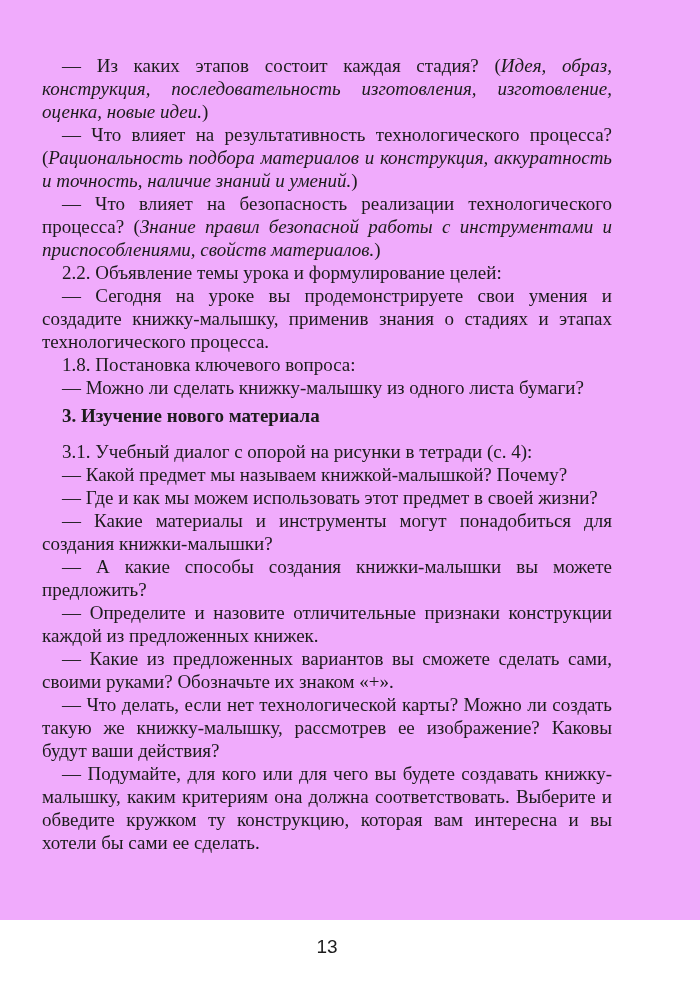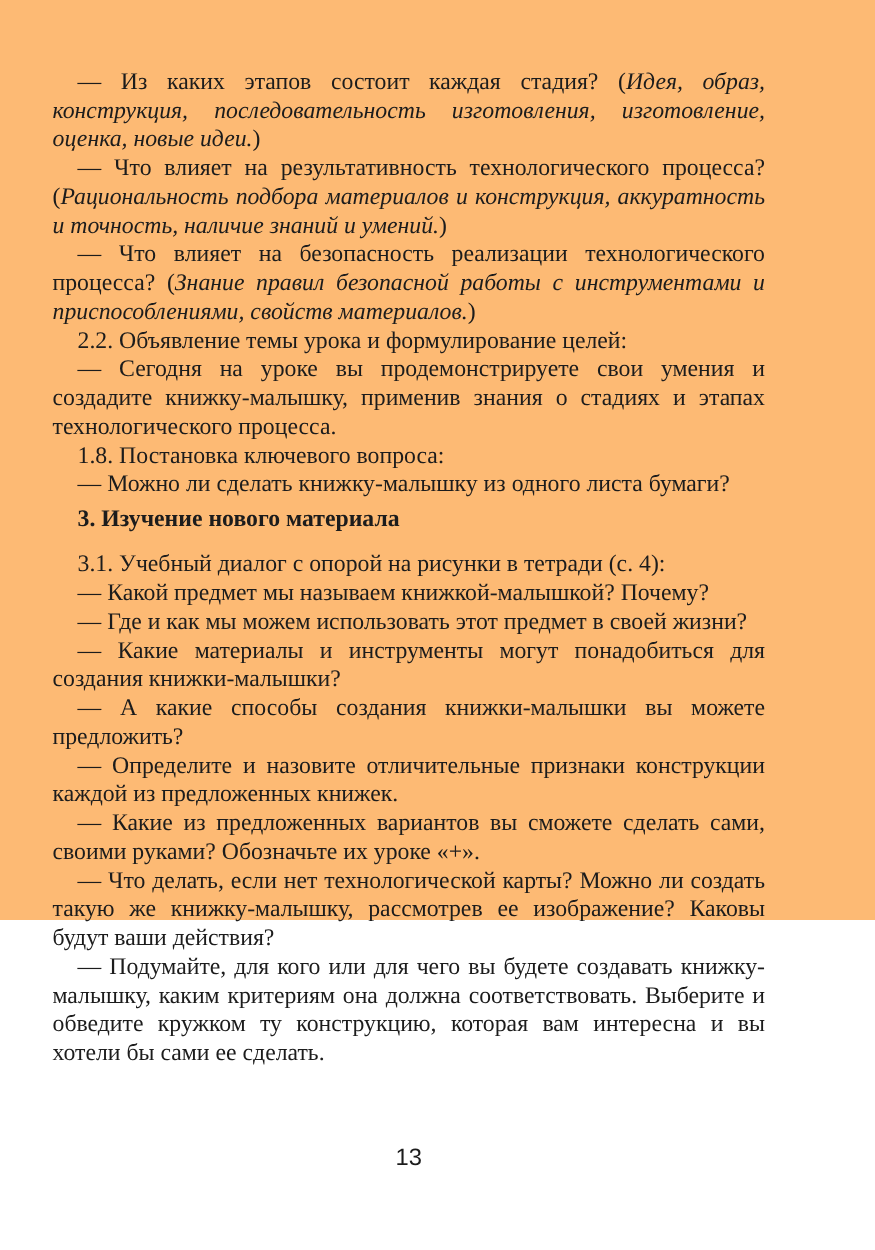--- a/index.html
+++ b/index.html
@@ -8,22 +8,22 @@
   }
   body {
     width: 700px;
     height: 1000px;
     background: #ffffff;
     overflow: hidden;
   }
   .page {
     position: relative;
     width: 700px;
-    height: 736px;
-    background: #fdba74;
+    height: 920px;
+    background: #f0abfc;
     color: #1c1c1c;
   }
   .text-block {
     position: absolute;
     left: 42px;
     top: 54px;
     width: 570px;
     font-family: "Liberation Serif", "DejaVu Serif", serif;
     font-size: 19px;
     line-height: 23px;
@@ -38,21 +38,21 @@
   .para--heading {
     font-weight: bold;
     margin-top: 5px;
     margin-bottom: 13px;
   }
   .run--italic {
     font-style: italic;
   }
   .folio {
     position: absolute;
-    top: 916px;
+    top: 936px;
     left: 42px;
     width: 570px;
     text-align: center;
     font-family: "Liberation Sans", "DejaVu Sans", sans-serif;
     font-size: 19px;
     color: #1c1c1c;
   }
 </style>
 </head>
 <body>
@@ -66,18 +66,18 @@
       <p class="para para--dialog"><span class="run">— Сегодня на уроке вы продемонстрируете свои умения и создадите книжку-малышку, применив знания о стадиях и этапах технологического процесса.</span></p>
       <p class="para para--numbered"><span class="run">1.8. Постановка ключевого вопроса:</span></p>
       <p class="para para--dialog"><span class="run">— Можно ли сделать книжку-малышку из одного листа бумаги?</span></p>
       <p class="para para--heading"><span class="run">3. Изучение нового материала</span></p>
       <p class="para para--numbered"><span class="run">3.1. Учебный диалог с опорой на рисунки в тетради (с. 4):</span></p>
       <p class="para para--dialog"><span class="run">— Какой предмет мы называем книжкой-малышкой? Почему?</span></p>
       <p class="para para--dialog"><span class="run">— Где и как мы можем использовать этот предмет в своей жизни?</span></p>
       <p class="para para--dialog"><span class="run">— Какие материалы и инструменты могут понадобиться для создания книжки-малышки?</span></p>
       <p class="para para--dialog"><span class="run">— А какие способы создания книжки-малышки вы можете предложить?</span></p>
       <p class="para para--dialog"><span class="run">— Определите и назовите отличительные признаки конструкции каждой из предложенных книжек.</span></p>
-      <p class="para para--dialog"><span class="run">— Какие из предложенных вариантов вы сможете сделать сами, своими руками? Обозначьте их уроке «+».</span></p>
+      <p class="para para--dialog"><span class="run">— Какие из предложенных вариантов вы сможете сделать сами, своими руками? Обозначьте их знаком «+».</span></p>
       <p class="para para--dialog"><span class="run">— Что делать, если нет технологической карты? Можно ли создать такую же книжку-малышку, рассмотрев ее изображение? Каковы будут ваши действия?</span></p>
       <p class="para para--dialog"><span class="run">— Подумайте, для кого или для чего вы будете создавать книжку-малышку, каким критериям она должна соответствовать. Выберите и обведите кружком ту конструкцию, которая вам интересна и вы хотели бы сами ее сделать.</span></p>
     </main>
   <div class="folio">13</div>
 </div>
 
 </body></html>

